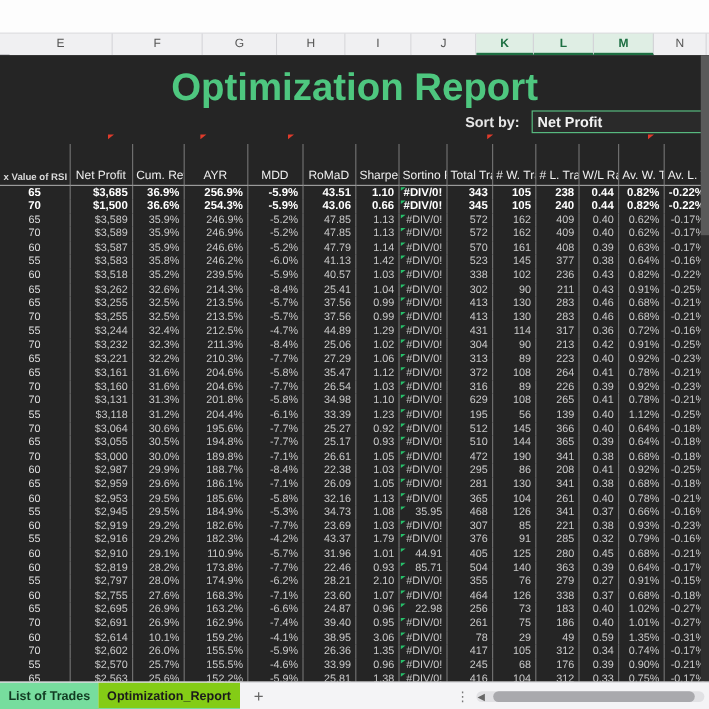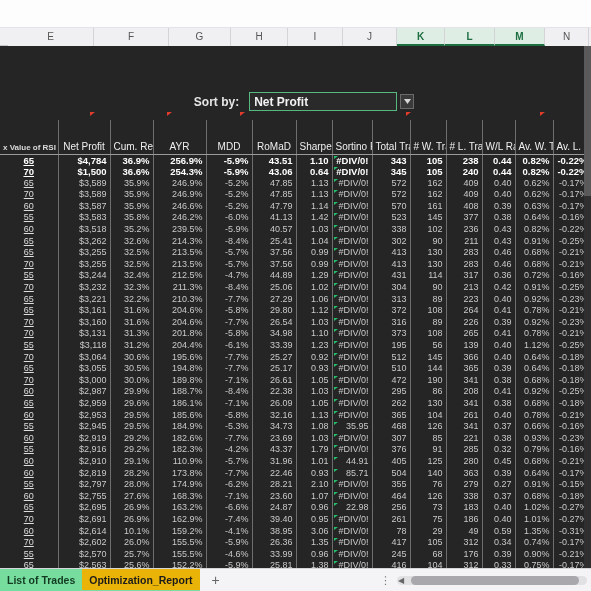--- a/index.html
+++ b/index.html
@@ -50,21 +50,21 @@
     position: absolute; top: 8px; left: 0; width: 100%;
     text-align: center;
     font-size: 32px; font-weight: bold;
     color: #4ec77f;
     letter-spacing: 0px;
     font-family: "Liberation Sans", sans-serif;
   }
 
   .sortbar {
     position: absolute; top: 46px; left: 0; width: 100%;
-    display: flex; align-items: center; justify-content: center;
+    display: flex; align-items: center; justify-content: flex-end;
     gap: 10px;
   }
   .sortlabel {
     font-size: 12px; font-weight: bold; color: #e6e6e6;
   }
   .sortselect {
     position: relative;
     width: 148px; height: 19px;
     background: #2a2a2a;
     border: 1px solid #57b97f;
@@ -115,21 +115,21 @@
     font-size: 8px; font-weight: bold; text-align: left;
     color: #dadada;
   }
   table.grid tbody td {
     font-size: 9px;
     height: 11.6px;
     line-height: 11.6px;
     text-align: right;
     color: #c9c9c9;
   }
-  table.grid tbody td.c0 { text-align: center; color:#dedede;text-decoration:underline; }
+  table.grid tbody td.c0 { text-align: center; color:#dedede; }
   table.grid tbody tr.hl td { color: #ffffff; font-weight: bold; font-size: 9.5px; }
   td.sortino { text-align: right; position: relative; padding-right: 6px; }
   td.sortino .gmark {
     position: absolute; left: 1px; top: 1px;
     width: 0; height: 0;
     border-left: 4px solid #27c06a;
     border-bottom: 3.5px solid transparent;
   }
 
   
@@ -140,21 +140,21 @@
     display: flex; align-items: center;
   }
   .tab {
     height: 23px; line-height: 22px;
     padding: 0 7px;
     font-size: 10.5px;
     color: #1d3f2a;
   }
   .tab.green { background: #77dd9e; font-weight: bold; color:#123b22; }
   .tab.active {
-    background: #eab308; font-weight: bold; color:#1b1b1b;
+    background: #84cc16; font-weight: bold; color:#1b1b1b;
     border-bottom: 2.5px solid #7adca0;
   }
   .addtab { font-size: 14px; color: #666; padding: 0 12px; cursor: default; }
   .tabspring { flex: 1 1 auto; }
   .hdots { color:#777; font-size: 11px; padding-right:6px; letter-spacing:0px;}
   .hscroll {
     width: 190px; height: 9px; background:#e1e1e4; border-radius:5px;
     position: relative; margin-right: 4px;
   }
   .hscroll .thumb {
@@ -191,20 +191,21 @@
       <div class="ch" style="flex: 0 0 54px;">J</div>
       <div class="ch sel" style="flex: 0 0 48px;">K</div>
       <div class="ch sel" style="flex: 0 0 50px;">L</div>
       <div class="ch sel" style="flex: 0 0 50px;">M</div>
       <div class="ch" style="flex: 0 0 44px;">N</div>
       <div class="ch" style="flex: 0 0 44px;">O</div>
     </div>
 
   <div class="sheet">
 
+    <div class="title">Optimization Report</div>
 
     <div class="sortbar">
       <span class="sortlabel">Sort by:</span>
       <div class="sortselect">
         <span>Net Profit</span>
         <div class="sortarrow">
           <svg width="7" height="5" viewBox="0 0 7 5">
               <polygon points="0,0 7,0 3.5,5" fill="#d8d8d8"></polygon>
             </svg>
         </div>
@@ -248,42 +249,42 @@
             <th># W. Trades</th>
             <th># L. Trades</th>
             <th>W/L Ratio</th>
             <th>Av. W. Trade</th>
             <th>Av. L. Trade</th>
           </tr>
       </thead>
       <tbody id="tbody">
           <tr class="hl">
             <td class="c0">65</td>
-            <td>$4,784</td>
+            <td>$3,685</td>
             <td>36.9%</td>
             <td>256.9%</td>
             <td>-5.9%</td>
             <td>43.51</td>
             <td>1.10</td>
             <td class="sortino"><span class="gmark"></span><span>#DIV/0!</span></td>
             <td>343</td>
             <td>105</td>
             <td>238</td>
             <td>0.44</td>
             <td>0.82%</td>
             <td>-0.22%</td>
           </tr>
           <tr class="hl">
             <td class="c0">70</td>
             <td>$1,500</td>
             <td>36.6%</td>
             <td>254.3%</td>
             <td>-5.9%</td>
             <td>43.06</td>
-            <td>0.64</td>
+            <td>0.66</td>
             <td class="sortino"><span class="gmark"></span><span>#DIV/0!</span></td>
             <td>345</td>
             <td>105</td>
             <td>240</td>
             <td>0.44</td>
             <td>0.82%</td>
             <td>-0.22%</td>
           </tr>
           <tr>
             <td class="c0">65</td>
@@ -460,21 +461,21 @@
             <td>0.40</td>
             <td>0.92%</td>
             <td>-0.23%</td>
           </tr>
           <tr>
             <td class="c0">65</td>
             <td>$3,161</td>
             <td>31.6%</td>
             <td>204.6%</td>
             <td>-5.8%</td>
-            <td>29.80</td>
+            <td>35.47</td>
             <td>1.12</td>
             <td class="sortino"><span class="gmark"></span><span>#DIV/0!</span></td>
             <td>372</td>
             <td>108</td>
             <td>264</td>
             <td>0.41</td>
             <td>0.78%</td>
             <td>-0.21%</td>
           </tr>
           <tr>
@@ -495,21 +496,21 @@
           </tr>
           <tr>
             <td class="c0">70</td>
             <td>$3,131</td>
             <td>31.3%</td>
             <td>201.8%</td>
             <td>-5.8%</td>
             <td>34.98</td>
             <td>1.10</td>
             <td class="sortino"><span class="gmark"></span><span>#DIV/0!</span></td>
-            <td>373</td>
+            <td>629</td>
             <td>108</td>
             <td>265</td>
             <td>0.41</td>
             <td>0.78%</td>
             <td>-0.21%</td>
           </tr>
           <tr>
             <td class="c0">55</td>
             <td>$3,118</td>
             <td>31.2%</td>
@@ -591,21 +592,21 @@
           </tr>
           <tr>
             <td class="c0">65</td>
             <td>$2,959</td>
             <td>29.6%</td>
             <td>186.1%</td>
             <td>-7.1%</td>
             <td>26.09</td>
             <td>1.05</td>
             <td class="sortino"><span class="gmark"></span><span>#DIV/0!</span></td>
-            <td>262</td>
+            <td>281</td>
             <td>130</td>
             <td>341</td>
             <td>0.38</td>
             <td>0.68%</td>
             <td>-0.18%</td>
           </tr>
           <tr>
             <td class="c0">60</td>
             <td>$2,953</td>
             <td>29.5%</td>

